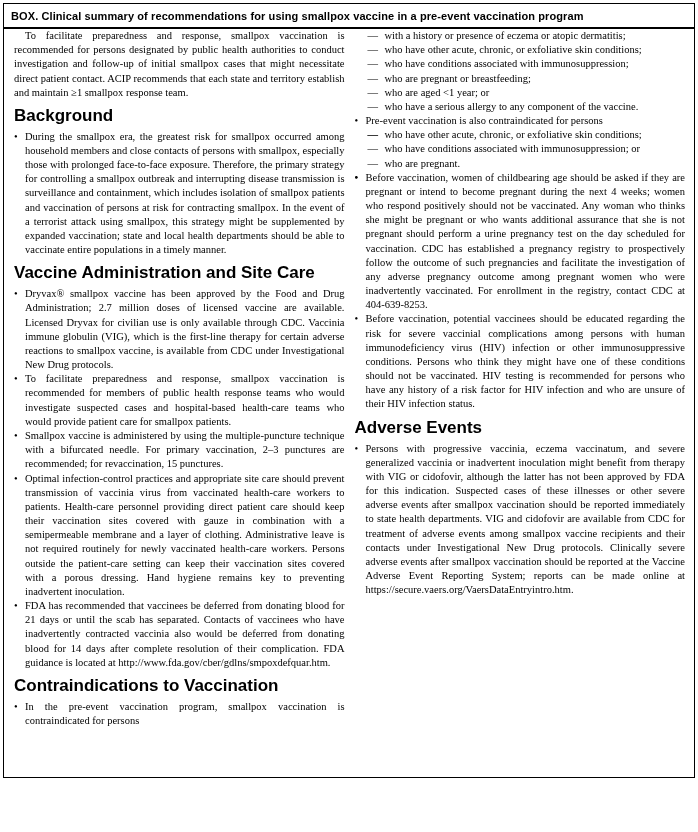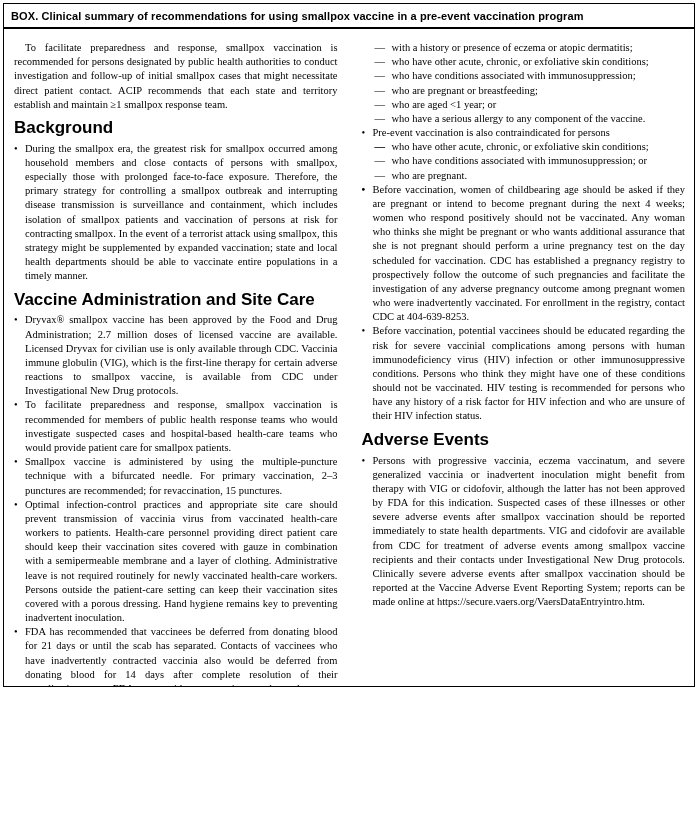--- a/index.html
+++ b/index.html
@@ -6,36 +6,36 @@
   html, body { margin: 0; padding: 0; background: #fff; }
   body {
     width: 698px; height: 832px;
     font-family: "Liberation Serif", serif;
     color: #000;
     -webkit-font-smoothing: antialiased;
   }
   .box {
     margin: 3px;
     border: 1px solid #000;
-    height: 684px;
+    height: 775px;
     overflow: hidden;
     background: #fff;
   }
   .box-title {
     font-family: "Liberation Sans", sans-serif;
     font-weight: bold;
     font-size: 11px;
     padding: 6px 7px 5px 7px;
     border-bottom: 2px solid #000;
     letter-spacing: 0.1px;
   }
   .box-body {
     display: flex;
-    gap: 24px;
-    padding: 12px 9px 8px 10px;
+    gap: 10px;
+    padding: 0 9px 8px 10px;
     font-size: 10.5px;
     line-height: 1.35;
     text-align: justify;
     hyphens: auto;
   }
   .col { flex: 1 1 0; min-width: 0; }
   .heading {
     font-family: "Liberation Sans", sans-serif;
     font-weight: bold;
     font-size: 17px;

